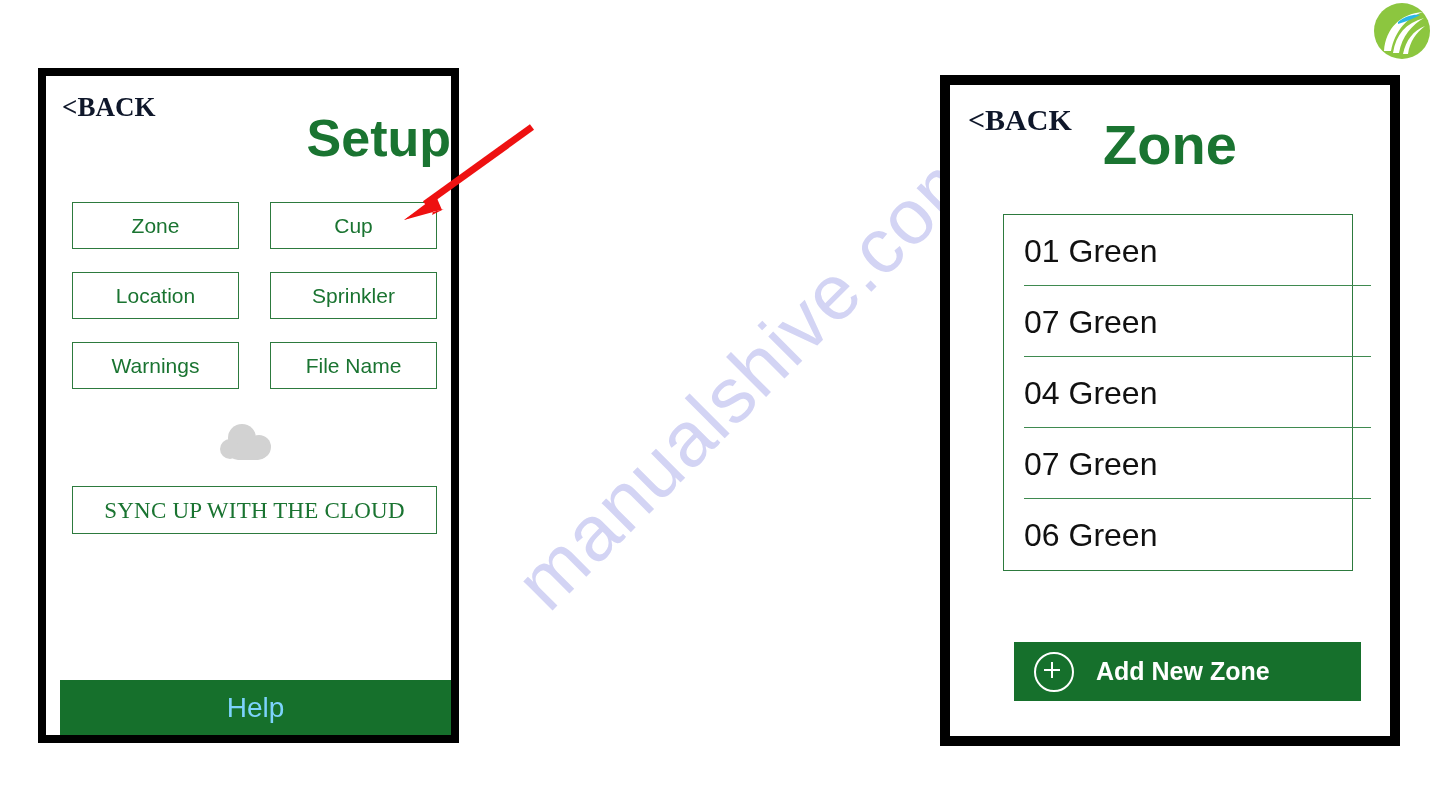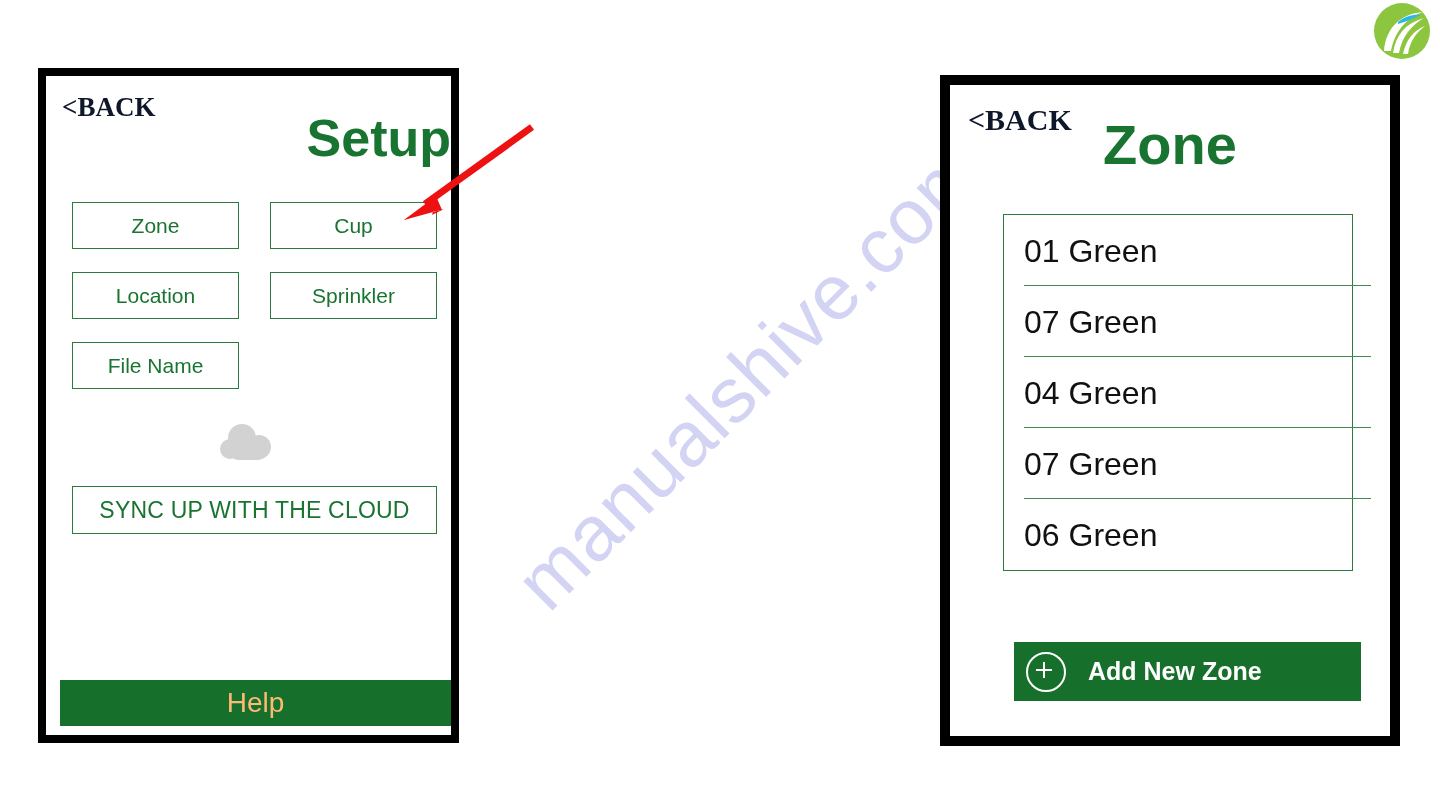--- a/index.html
+++ b/index.html
@@ -128,40 +128,40 @@
   #sync-button {
     position: absolute;
     box-sizing: border-box;
     left: 26px;
     top: 410px;
     width: 365px;
     height: 48px;
     border: 1.6px solid #2d7a3e;
     background: #ffffff;
     color: #1a7431;
-    font-family: Liberation Sans, sans-serif;
+    font-family: Liberation Serif, serif;
     font-size: 23px;
     display: flex;
     align-items: center;
     justify-content: center;
     cursor: pointer;
     letter-spacing: 0.2px;
     line-height: 1;
   }
 
   
   #help-button {
     position: absolute;
     box-sizing: border-box;
     left: 14px;
     top: 604px;
     width: 391px;
-    height: 46px;
+    height: 55px;
     background: #16702c;
-    color: #fdba74;
+    color: #7dd3fc;
     font-family: "Liberation Sans", sans-serif;
     font-size: 28px;
     display: flex;
     align-items: center;
     justify-content: center;
     cursor: pointer;
     line-height: 1;
   }
 
   
@@ -201,21 +201,21 @@
   #add-new-zone {
     position: absolute;
     box-sizing: border-box;
     left: 64px;
     top: 557px;
     width: 347px;
     height: 59px;
     background: #16702c;
     display: flex;
     align-items: center;
-    padding-left: 12px;
+    padding-left: 20px;
     cursor: pointer;
   }
   #add-new-zone .plus-circle {
     width: 36px;
     height: 36px;
     border: 2px solid #ffffff;
     border-radius: 50%;
     position: relative;
     flex: 0 0 auto;
   }
@@ -271,20 +271,21 @@
 
     <div class="back-link" id="back-left">&lt;BACK</div>
 
     <div class="screen-title" id="title-left">Setup</div>
 
     <div id="setup-grid">
       <div class="opt-btn">Zone</div>
       <div class="opt-btn">Cup</div>
       <div class="opt-btn">Location</div>
       <div class="opt-btn">Sprinkler</div>
+      <div class="opt-btn">Warnings</div>
       <div class="opt-btn">File Name</div>
     </div>
 
     <div id="cloud-icon">
       <svg width="65" height="42" viewBox="0 0 65 42" xmlns="http://www.w3.org/2000/svg">
         <g fill="#d2d2d2">
           <circle cx="26" cy="16" r="14"></circle>
           <circle cx="43" cy="25" r="12"></circle>
           <rect x="12" y="18" width="40" height="20" rx="10"></rect>
           <circle cx="14" cy="27" r="10"></circle>

